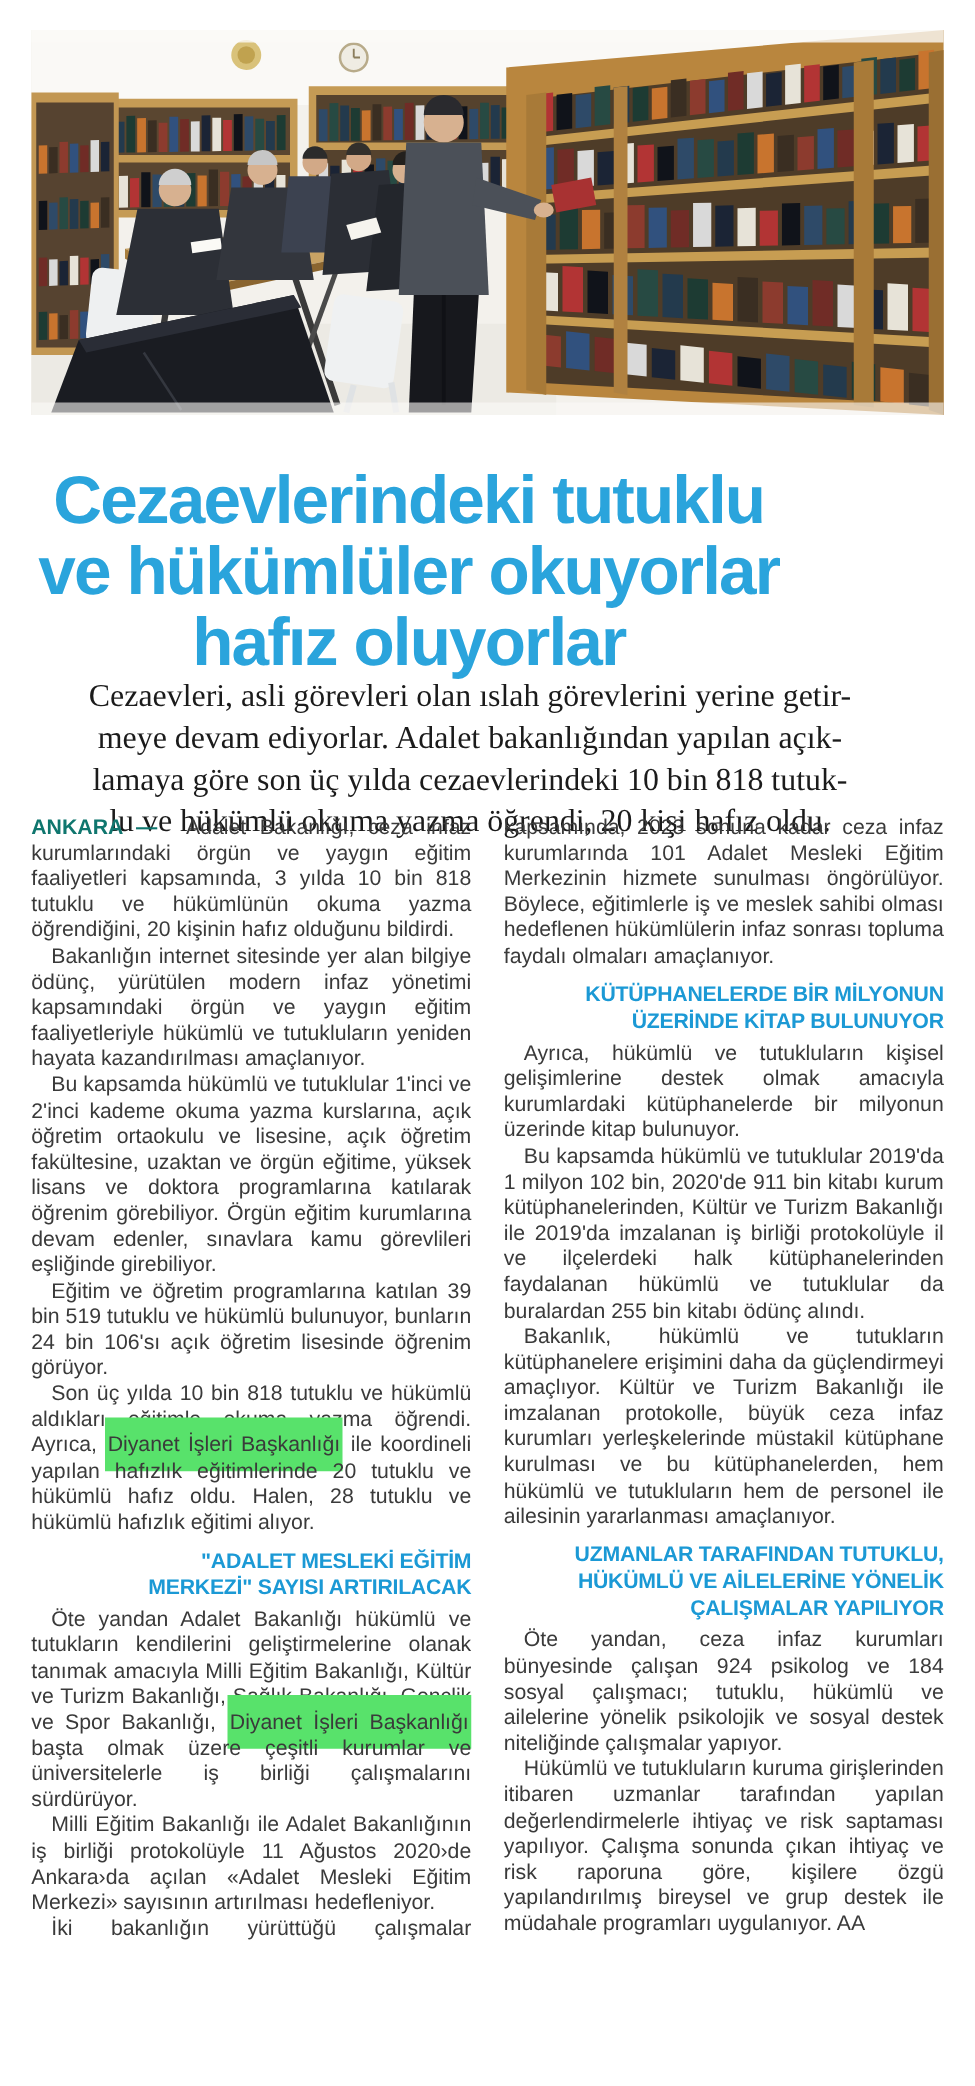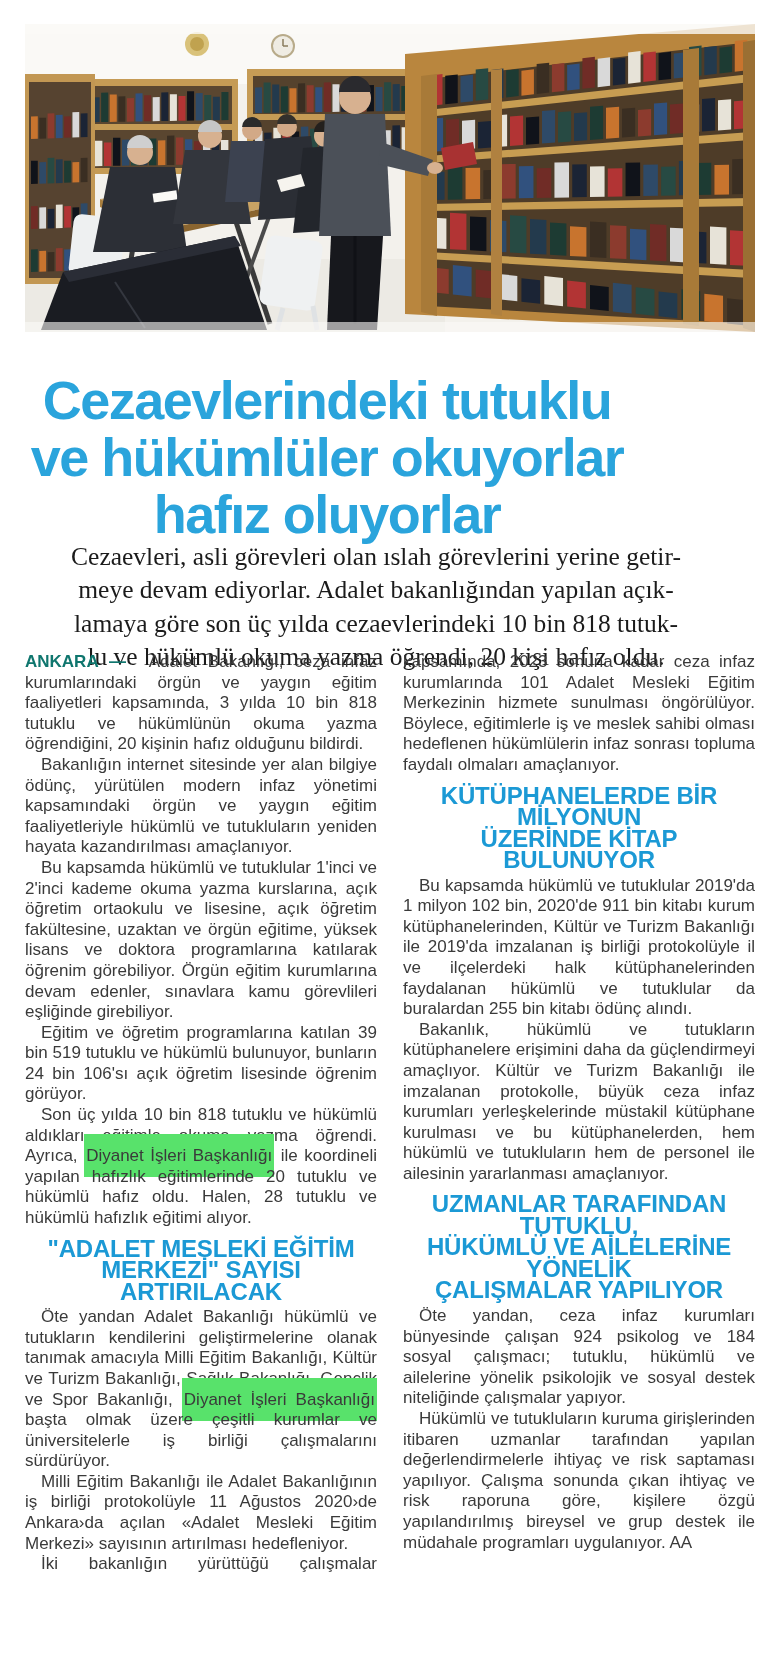--- a/index.html
+++ b/index.html
@@ -15,22 +15,22 @@
 
   .lead{position:absolute;top:514px;left:11px;width:730px;text-align:center;
     font-family:"Liberation Serif","DejaVu Serif",serif;font-size:25.5px;line-height:33.5px;
     color:#1b1b1b;white-space:pre-line;}
 
   .columns{position:absolute;top:652px;left:25px;width:730px;display:flex;gap:26px;}
   .column{width:352px;font-size:17px;line-height:20.6px;color:#3a3a3a;text-align:justify;}
   .column p.para{margin:0;}
   .column p.para.indent{text-indent:16px;}
   .column p.para.stretch{text-align-last:justify;}
-  .column h3.subhead{margin:9px 0 5px 0;font-size:24px;line-height:21.5px;font-weight:bold;
-    letter-spacing:-0.2px;white-space:pre-line;text-align:center;}
+  .column h3.subhead{margin:9px 0 5px 0;font-size:17px;line-height:21.5px;font-weight:bold;
+    letter-spacing:-0.2px;white-space:pre-line;text-align:right;}
   .dateline{font-weight:bold;margin-right:12px;}
   .highlight{padding:12px 2px;}
 </style>
 </head>
 <body>
 
 <div class="page">
 
   <div class="photo-wrap">
     <svg viewBox="0 0 730 308" preserveAspectRatio="none">
@@ -409,20 +409,21 @@
         <h3 class="subhead" style="color: rgb(27, 153, 213);"><span>"ADALET MESLEKİ EĞİTİM
 MERKEZİ" SAYISI ARTIRILACAK</span></h3>
         <p class="para indent"><span>Öte yandan Adalet Bakanlığı hükümlü ve tutukların kendilerini geliştirmelerine olanak tanımak amacıyla Milli Eğitim Bakanlığı, Kültür ve Turizm Bakanlığı, Sağlık Bakanlığı, Gençlik ve Spor Bakanlığı, </span><span class="highlight" style="background: rgb(88, 226, 107);">Diyanet İşleri Başkanlığı</span><span> başta olmak üzere çeşitli kurumlar ve üniversitelerle iş birliği çalışmalarını sürdürüyor.</span></p>
         <p class="para indent"><span>Milli Eğitim Bakanlığı ile Adalet Bakanlığının iş birliği protokolüyle 11 Ağustos 2020›de Ankara›da açılan «Adalet Mesleki Eğitim Merkezi» sayısının artırılması hedefleniyor.</span></p>
         <p class="para indent stretch"><span>İki bakanlığın yürüttüğü çalışmalar</span></p>
       </div>
     <div class="column">
         <p class="para"><span>kapsamında, 2023 sonuna kadar ceza infaz kurumlarında 101 Adalet Mesleki Eğitim Merkezinin hizmete sunulması öngörülüyor. Böylece, eğitimlerle iş ve meslek sahibi olması hedeflenen hükümlülerin infaz sonrası topluma faydalı olmaları amaçlanıyor.</span></p>
         <h3 class="subhead" style="color: rgb(27, 153, 213);"><span>KÜTÜPHANELERDE BİR MİLYONUN
 ÜZERİNDE KİTAP BULUNUYOR</span></h3>
+        <p class="para indent"><span>Ayrıca, hükümlü ve tutukluların kişisel gelişimlerine destek olmak amacıyla kurumlardaki kütüphanelerde bir milyonun üzerinde kitap bulunuyor.</span></p>
         <p class="para indent"><span>Bu kapsamda hükümlü ve tutuklular 2019'da 1 milyon 102 bin, 2020'de 911 bin kitabı kurum kütüphanelerinden, Kültür ve Turizm Bakanlığı ile 2019'da imzalanan iş birliği protokolüyle il ve ilçelerdeki halk kütüphanelerinden faydalanan hükümlü ve tutuklular da buralardan 255 bin kitabı ödünç alındı.</span></p>
         <p class="para indent"><span>Bakanlık, hükümlü ve tutukların kütüphanelere erişimini daha da güçlendirmeyi amaçlıyor. Kültür ve Turizm Bakanlığı ile imzalanan protokolle, büyük ceza infaz kurumları yerleşkelerinde müstakil kütüphane kurulması ve bu kütüphanelerden, hem hükümlü ve tutukluların hem de personel ile ailesinin yararlanması amaçlanıyor.</span></p>
         <h3 class="subhead" style="color: rgb(27, 153, 213);"><span>UZMANLAR TARAFINDAN TUTUKLU,
 HÜKÜMLÜ VE AİLELERİNE YÖNELİK
 ÇALIŞMALAR YAPILIYOR</span></h3>
         <p class="para indent"><span>Öte yandan, ceza infaz kurumları bünyesinde çalışan 924 psikolog ve 184 sosyal çalışmacı; tutuklu, hükümlü ve ailelerine yönelik psikolojik ve sosyal destek niteliğinde çalışmalar yapıyor.</span></p>
         <p class="para indent"><span>Hükümlü ve tutukluların kuruma girişlerinden itibaren uzmanlar tarafından yapılan değerlendirmelerle ihtiyaç ve risk saptaması yapılıyor. Çalışma sonunda çıkan ihtiyaç ve risk raporuna göre, kişilere özgü yapılandırılmış bireysel ve grup destek ile müdahale programları uygulanıyor. AA</span></p>
       </div>
   </div>
 

